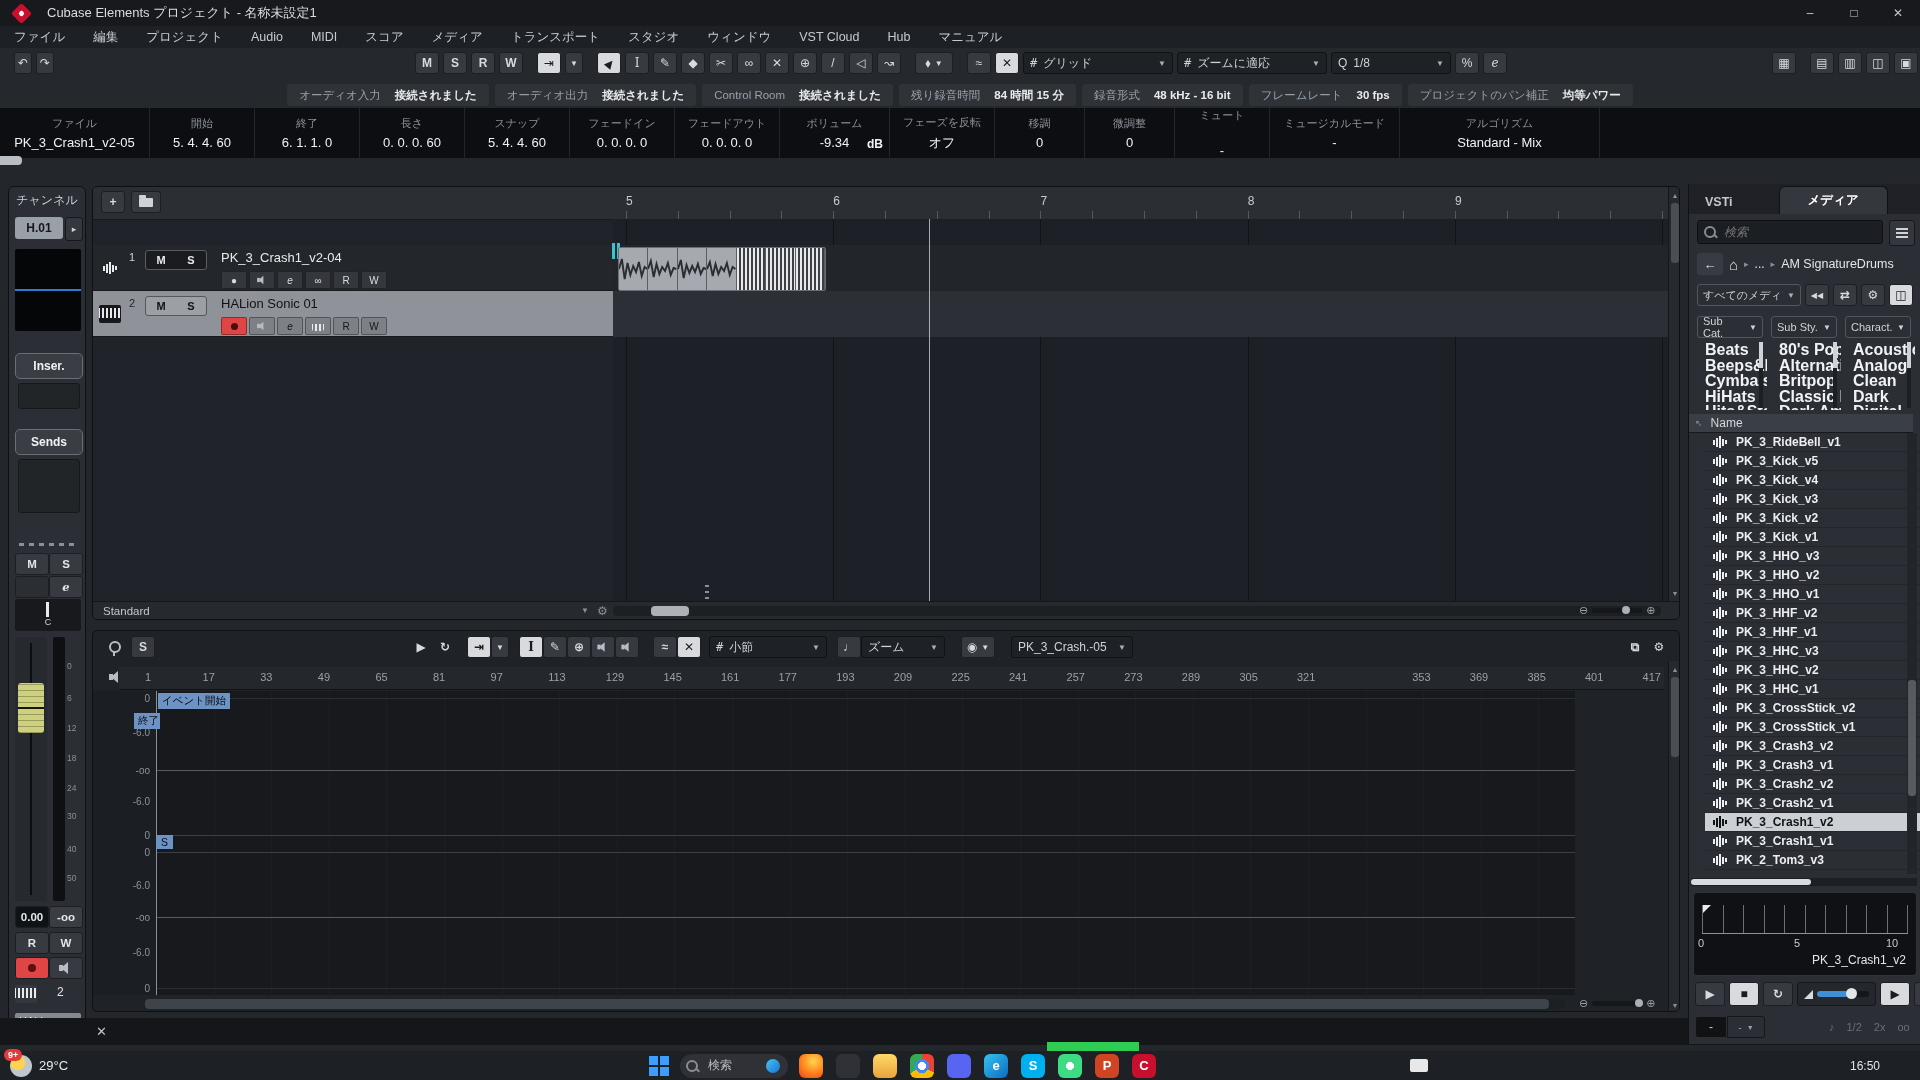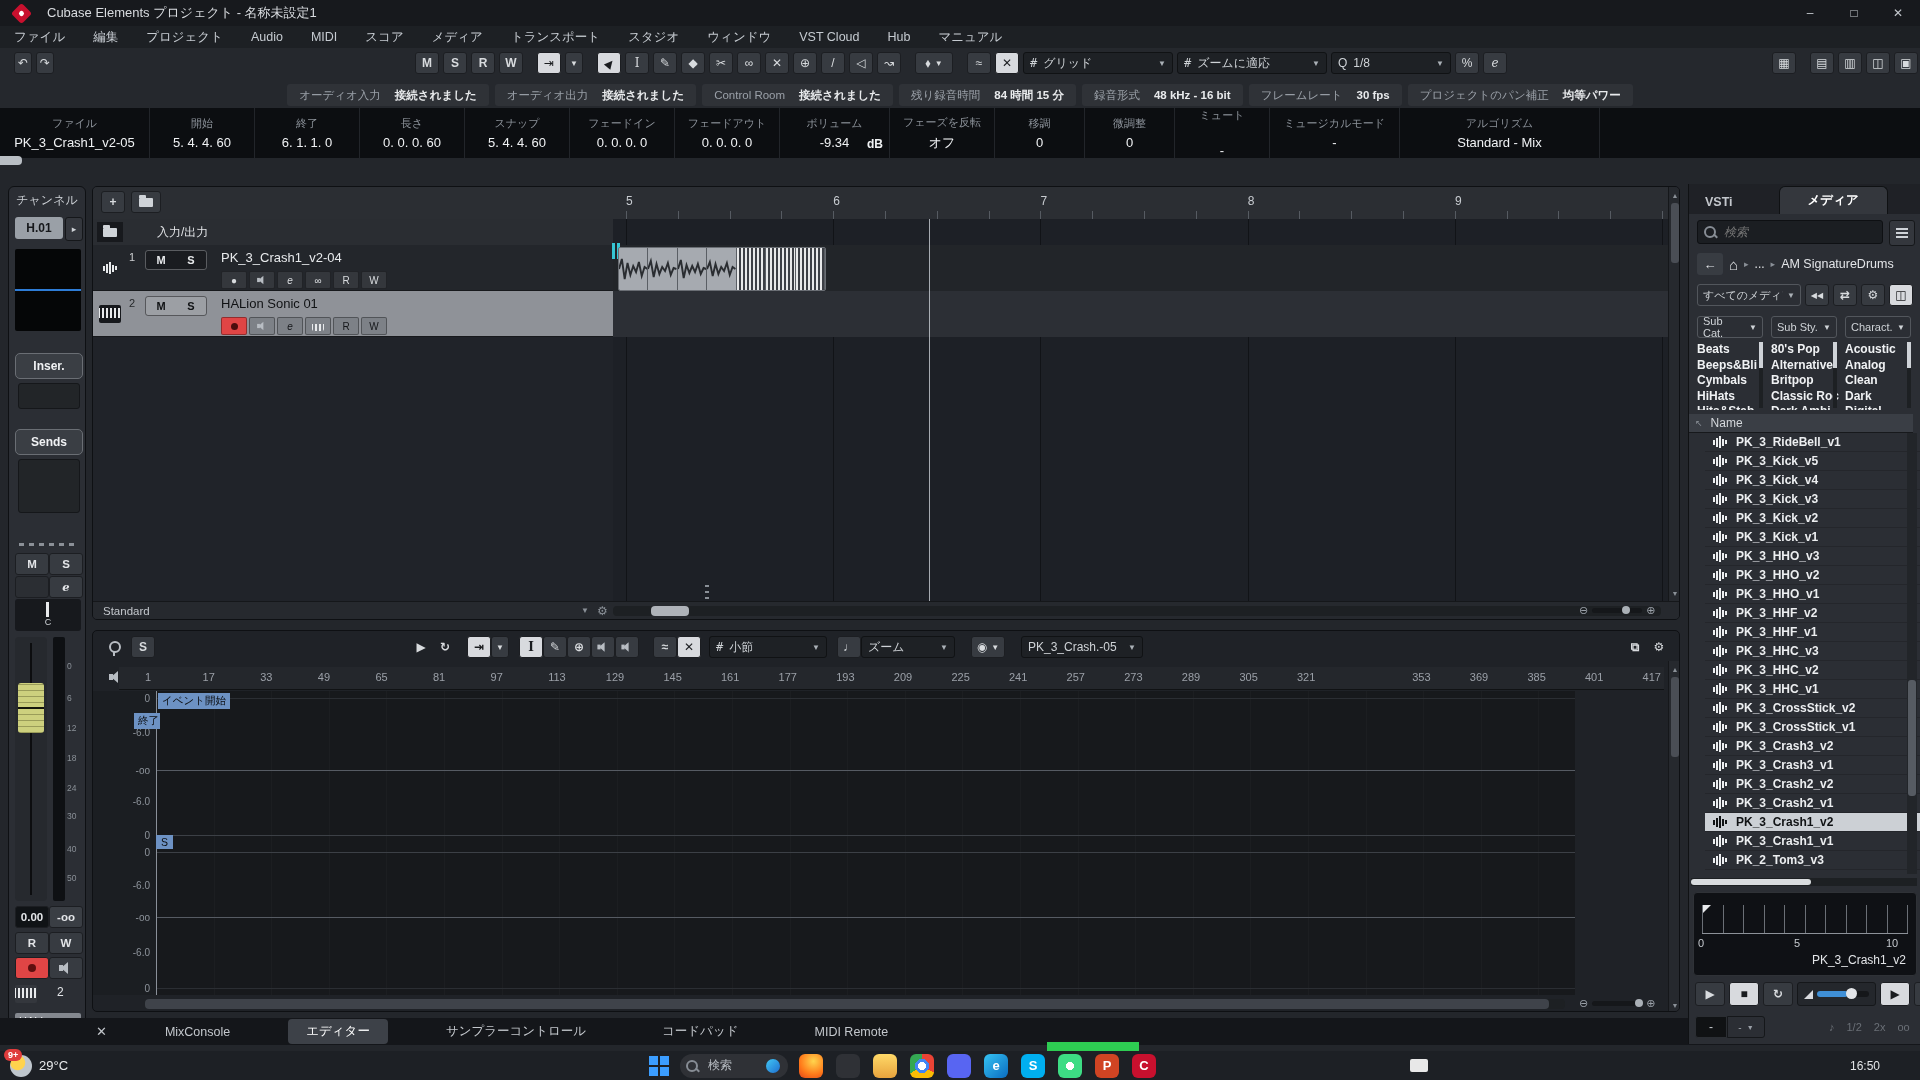--- a/index.html
+++ b/index.html
@@ -161,21 +161,21 @@
   .mag:after{content:"";position:absolute;left:7px;top:7px;width:5px;height:2px;background:#878d95;transform:rotate(45deg);}
   .listbtn{position:absolute;left:200px;top:36px;width:24px;height:24px;background:#34373d;border:1px solid #15171a;border-radius:3px;
            display:flex;align-items:center;justify-content:center;}
   .listbtn i{width:12px;height:10px;background:repeating-linear-gradient(0deg,#cfd3d8 0 2px,transparent 2px 4px);}
   .navrow{position:absolute;left:8px;top:68px;width:216px;height:24px;display:flex;align-items:center;gap:6px;color:#e3e5e8;}
   .backbtn{width:26px;height:22px;background:#383c42;border-radius:3px;display:flex;align-items:center;justify-content:center;font-size:13px;}
   .ctlrow{position:absolute;left:8px;top:98px;width:216px;height:26px;display:flex;align-items:center;gap:4px;}
   .fdd{height:22px;border:1px solid #52565c;border-radius:3px;background:transparent;color:#cfd3d7;font-size:11px;
        display:flex;align-items:center;padding:0 5px;gap:4px;box-sizing:border-box;}
   .fcols{position:absolute;top:158px;width:70px;height:68px;overflow:hidden;}
-  .fcols .fi{font-size:12px;font-weight:bold;color:#f0f2f4;line-height:15.5px;white-space:nowrap;}
+  .fcols .fi{font-size:16px;font-weight:bold;color:#f0f2f4;line-height:15.5px;white-space:nowrap;margin-left:8px;}
   .fsb{position:absolute;top:158px;width:4px;height:66px;background:#1d2023;}
   .fsb i{position:absolute;left:0;top:0;width:4px;height:26px;background:#cfd3d8;}
   .namehdr{position:absolute;left:0px;top:230px;width:224px;height:19px;background:#3a3e45;display:flex;align-items:center;gap:8px;
            color:#d5d8dc;font-size:12px;padding-left:6px;box-sizing:border-box;border-bottom:1px solid #17191c;}
   .medialist{position:absolute;left:16px;top:249px;width:218px;height:441px;overflow:hidden;}
   .mrow{height:19px;display:flex;align-items:center;gap:8px;padding-left:8px;border-bottom:1px solid #24262b;
         color:#eceef0;font-weight:bold;font-size:12px;box-sizing:border-box;white-space:nowrap;}
   .mrow.selected{background:#ccd0d5;color:#101214;}
   .mlsb{position:absolute;left:218px;top:249px;width:10px;height:441px;background:#222529;}
   .mlsb i{position:absolute;left:1px;top:247px;width:8px;height:116px;background:#565b62;border-radius:3px;}
@@ -553,26 +553,20 @@
         </span>
     </div>
     <div class="pj-ruler">
 
     <span style="position: absolute; left: 13px;">5</span>
         <span style="position: absolute; left: 220.25px;">6</span>
         <span style="position: absolute; left: 427.5px;">7</span>
         <span style="position: absolute; left: 634.75px;">8</span>
         <span style="position: absolute; left: 842px;">9</span>
       </div>
-    <div class="folder-row">
-      <span class="folder-box">
-          <span class="folder-glyph"></span>
-        </span>
-      <span style="margin-left:34px;color:#e3e5e8;">入力/出力</span>
-    </div>
 
     <div class="trackrow t1">
       <span class="tr-icocol">
           <span class="wavicon"></span>
         </span>
       <span class="tr-num">1</span>
       <span class="tr-ms">
           <b>M</b>
           <b>S</b>
         </span>
@@ -711,21 +705,21 @@
           <span>✕</span>
         </span>
       <span class="dd" style="width:118px;margin-left:8px;">
         <span class="grid-glyph">#</span>
         <span>小節</span>
           <span class="car">▼</span>
       </span>
       <span class="btn" style="margin-left:10px;">
           <span>♩</span>
         </span>
-      <span class="dd" style="width:94px;">
+      <span class="dd" style="width:84px;">
         <span>ズーム</span>
           <span class="car">▼</span>
       </span>
       <span class="btn" style="margin-left:16px;min-width:34px;gap:4px;">
         <span>◉</span>
           <span style="font-size:8px;">▼</span>
       </span>
       <span class="dd" style="width:122px;margin-left:16px;">
         <span>PK_3_Crash.-05</span>
           <span class="car">▼</span>
@@ -809,28 +803,20 @@
     <div class="vsb" style="left:1575px;top:30px;height:352px;">
       <span class="ar" style="top:2px;">▲</span>
       <span class="th" style="top:16px;height:80px;"></span>
       <span class="ar" style="bottom:2px;">▼</span>
     </div>
   </div>
 
   <div class="abs tabbar">
     <span class="x">✕</span>
     <span style="width:40px;"></span>
-    <span class="ztabs" style="display:flex;gap:40px;align-items:center;">
-
-    <span class="ztab">MixConsole</span>
-        <span class="ztab active">エディター</span>
-        <span class="ztab">サンプラーコントロール</span>
-        <span class="ztab">コードパッド</span>
-        <span class="ztab">MIDI Remote</span>
-      </span>
   </div>
 
   <div class="abs rack">
     <div class="rack-tabs">
       <span class="rtab">VSTi</span>
       <span class="rtab active">メディア</span>
     </div>
     <div class="searchbox">
       <span class="mag"></span>
       <input placeholder="検索" style="">

